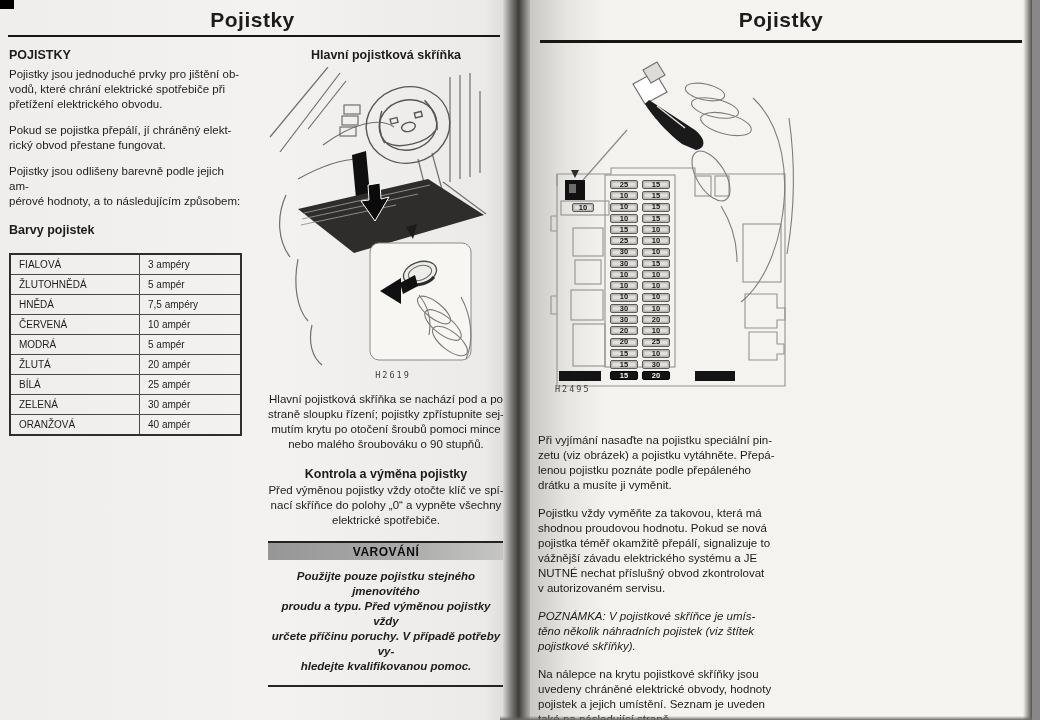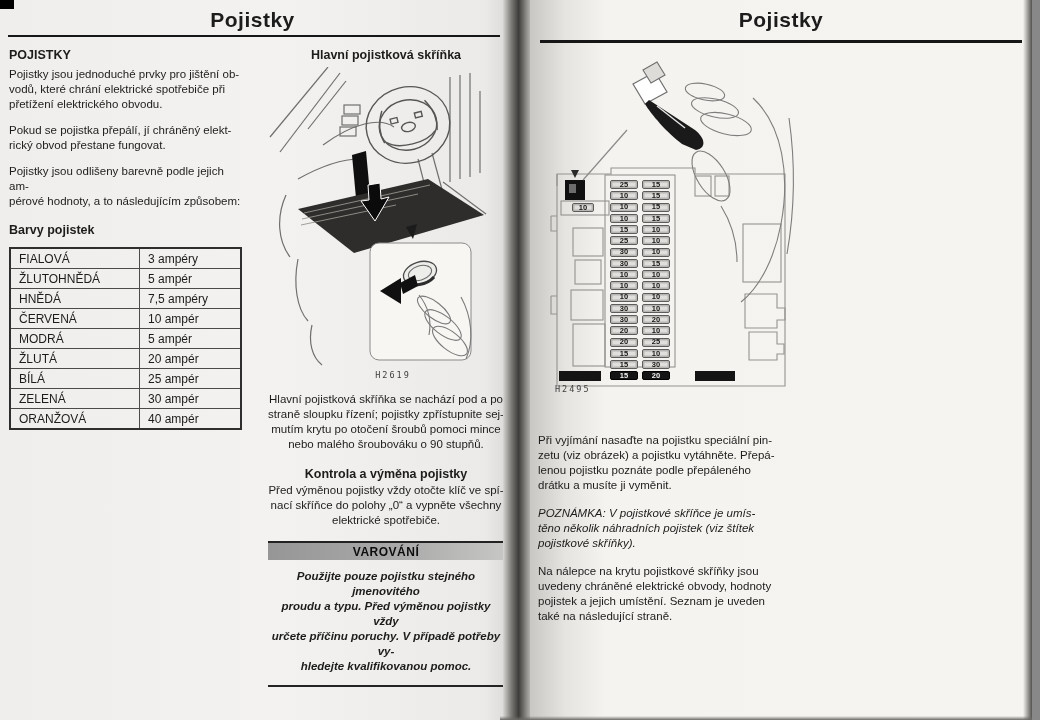--- a/index.html
+++ b/index.html
@@ -24,22 +24,22 @@
               font-size:21px;font-weight:bold;letter-spacing:.5px;}
   .rule{position:absolute;height:2px;background:#161616;}
   .h2{font-size:12.5px;font-weight:bold;margin:0 0 5px 0;}
   .para{font-size:11.5px;line-height:15px;white-space:pre-line;margin:0 0 11px 0;}
   .cap{font-family:"DejaVu Sans Mono",monospace;font-size:8.5px;letter-spacing:2px;color:#3d3d3d;}
 
   
   .col-a{position:absolute;left:9px;top:48px;width:237px;}
   .col-b{position:absolute;left:268px;top:48px;width:236px;text-align:center;}
 
-  table.fusecolors{border-collapse:collapse;width:233px;margin-top:10px;
-                   border:2px solid #2e2e2e;font-size:12px;}
+  table.fusecolors{border-collapse:collapse;width:233px;margin-top:16px;
+                   border:2px solid #2e2e2e;font-size:10px;}
   table.fusecolors td{border:1px solid #4a4a4a;padding:2.5px 8px;height:14px;}
   table.fusecolors td:first-child{width:112px;}
 
   
   .warnbox{margin-top:13px;}
   .warn-head{height:17px;border-top:2px solid #222;
              background:linear-gradient(90deg,#969696 0%,#a9a9a9 55%,#c6c6c4 100%);
              display:flex;align-items:center;justify-content:center;
              font-size:12px;font-weight:bold;letter-spacing:.5px;color:#0d0d0d;}
   .warn-text{font-style:italic;font-weight:bold;margin-top:9px;margin-bottom:0;}
@@ -303,20 +303,26 @@
           <div class="fuse fuse-spare" style="left: 27px; top: 147px;">10</div>
         </div>
       <div class="cap fb-cap">H2495</div>
     </div>
 
     <div class="col-r">
       <p class="para" style="margin-bottom:13px">Při vyjímání nasaďte na pojistku speciální pin-
 zetu (viz obrázek) a pojistku vytáhněte. Přepá-
 lenou pojistku poznáte podle přepáleného
 drátku a musíte ji vyměnit.</p>
+      <p class="para" style="margin-bottom:13px">Pojistku vždy vyměňte za takovou, která má
+shodnou proudovou hodnotu. Pokud se nová
+pojistka téměř okamžitě přepálí, signalizuje to
+vážnější závadu elektrického systému a JE
+NUTNÉ nechat příslušný obvod zkontrolovat
+v autorizovaném servisu.</p>
       <p class="para note" style="margin-bottom:13px"><span class="lbl">POZNÁMKA:</span><span> V pojistkové skříňce je umís-
 těno několik náhradních pojistek (viz štítek
 pojistkové skříňky).</span></p>
       <p class="para">Na nálepce na krytu pojistkové skříňky jsou
 uvedeny chráněné elektrické obvody, hodnoty
 pojistek a jejich umístění. Seznam je uveden
 také na následující straně.</p>
     </div>
   </div>
 

